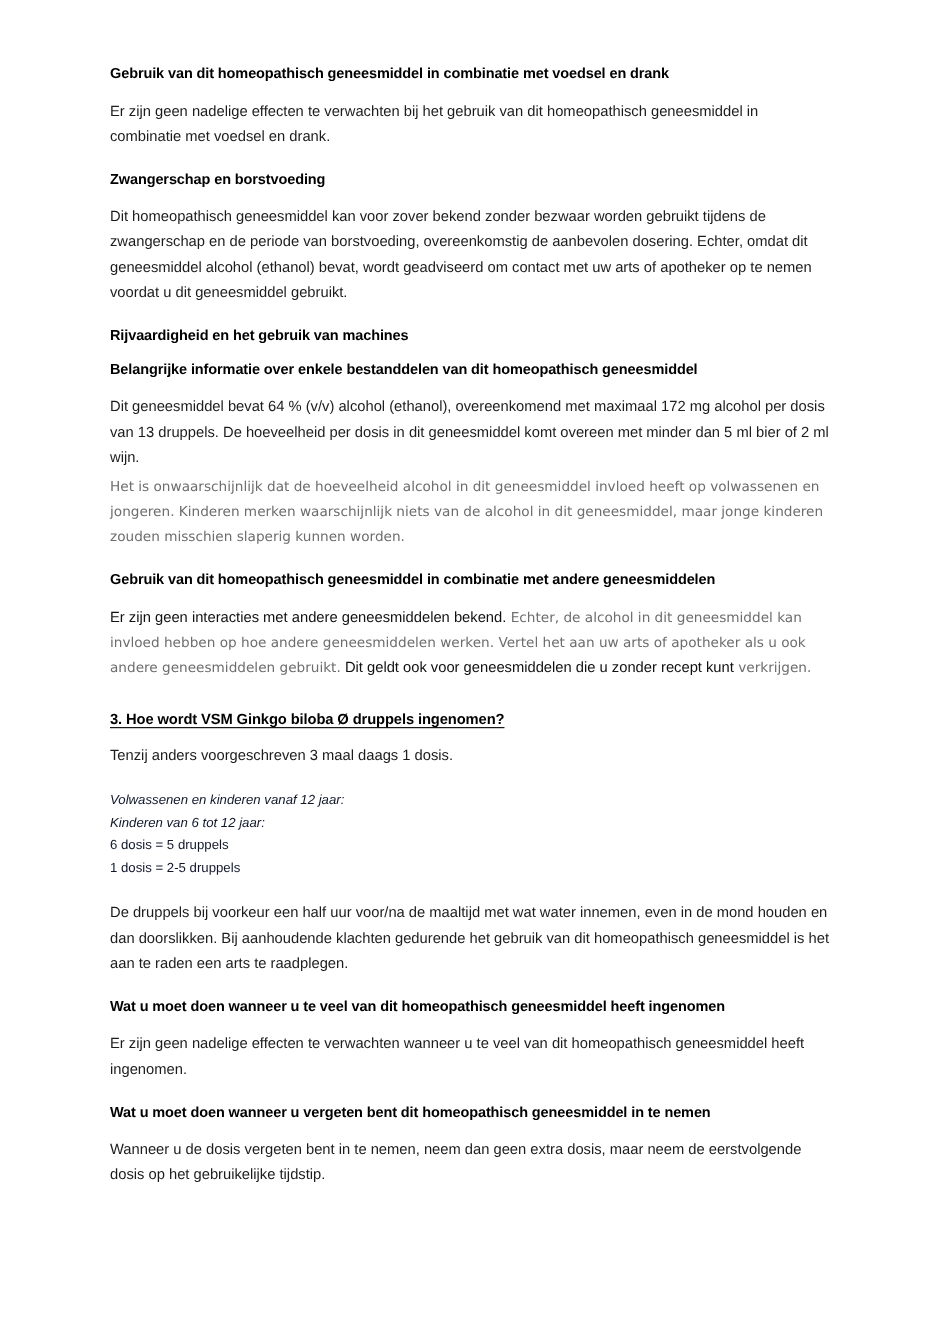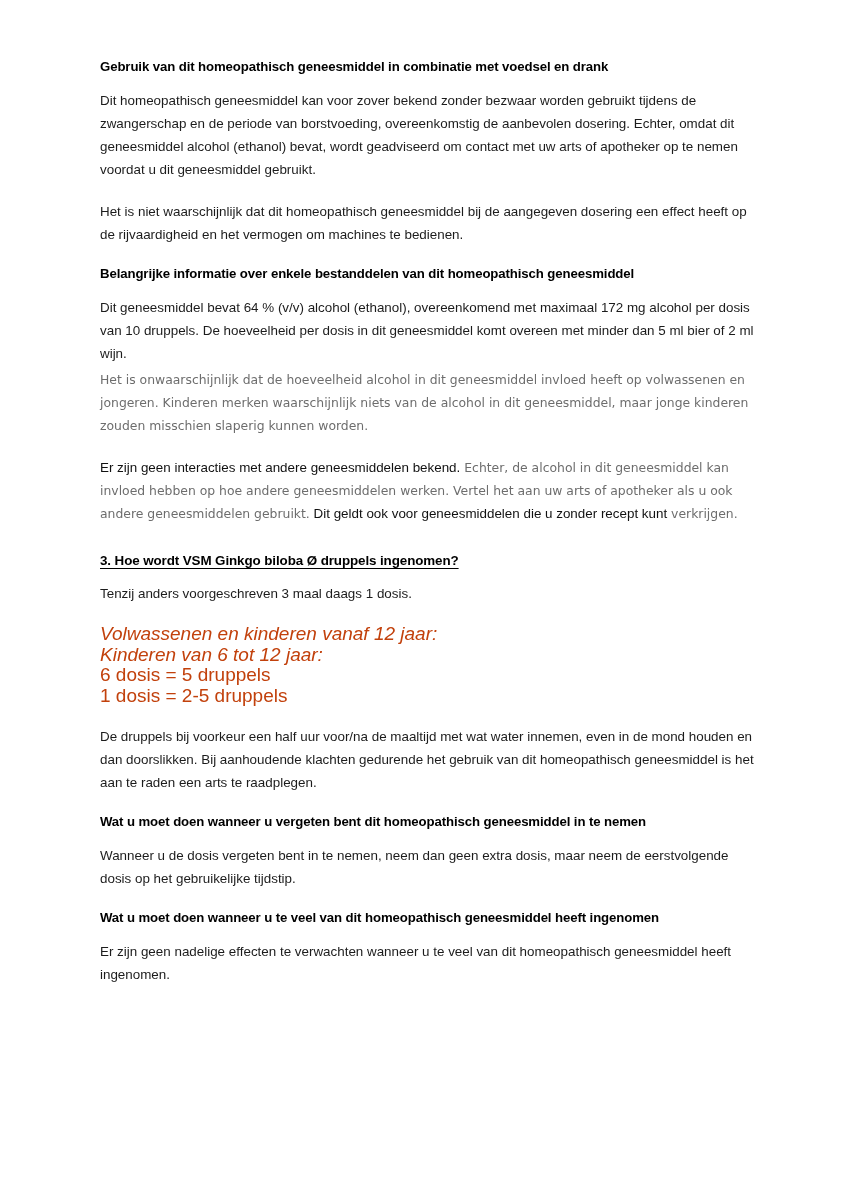--- a/index.html
+++ b/index.html
@@ -83,78 +83,81 @@
   }
 
   
   .dose-list {
     margin: 0 0 19px 0;
     padding: 0;
     list-style: none;
   }
   .dose-list li {
     font-family: "Liberation Sans", sans-serif;
-    font-size: 19px;
+    font-size: 12px;
     line-height: 20.5px;
-    color: #c2410c;
+    color: #0f172a;
   }
   .dose-list li.label {
     font-style: italic;
   }
 
   .spacer-sm { height: 7px; }
 
   .block { margin: 0; }
 </style>
 </head>
 <body>
 
 <div class="page">
 
   <div class="block">
     <h3 class="sec-heading">Gebruik van dit homeopathisch geneesmiddel in combinatie met voedsel en drank</h3>
+    <p class="para">Er zijn geen nadelige effecten te verwachten bij het gebruik van dit homeopathisch geneesmiddel in combinatie met voedsel en drank.</p>
   </div>
 
   <div class="block">
+    <h3 class="sec-heading">Zwangerschap en borstvoeding</h3>
     <p class="para">Dit homeopathisch geneesmiddel kan voor zover bekend zonder bezwaar worden gebruikt tijdens de zwangerschap en de periode van borstvoeding, overeenkomstig de aanbevolen dosering. Echter, omdat dit geneesmiddel alcohol (ethanol) bevat, wordt geadviseerd om contact met uw arts of apotheker op te nemen voordat u dit geneesmiddel gebruikt.</p>
   </div>
 
   <div class="block">
-    <p class="para">Het is niet waarschijnlijk dat dit homeopathisch geneesmiddel bij de aangegeven dosering een effect heeft op de rijvaardigheid en het vermogen om machines te bedienen.</p>
+    <h3 class="sec-heading">Rijvaardigheid en het gebruik van machines</h3>
   </div>
 
   <div class="block">
     <h3 class="sec-heading">Belangrijke informatie over enkele bestanddelen van dit homeopathisch geneesmiddel</h3>
-    <p class="para" style="margin-bottom:0;">Dit geneesmiddel bevat 64 % (v/v) alcohol (ethanol), overeenkomend met maximaal 172 mg alcohol per dosis van 10 druppels. De hoeveelheid per dosis in dit geneesmiddel komt overeen met minder dan 5 ml bier of 2 ml wijn.</p>
+    <p class="para" style="margin-bottom:0;">Dit geneesmiddel bevat 64 % (v/v) alcohol (ethanol), overeenkomend met maximaal 172 mg alcohol per dosis van 13 druppels. De hoeveelheid per dosis in dit geneesmiddel komt overeen met minder dan 5 ml bier of 2 ml wijn.</p>
     <p class="para greyblock" style="margin-top:3px;">Het is onwaarschijnlijk dat de hoeveelheid alcohol in dit geneesmiddel invloed heeft op volwassenen en jongeren. Kinderen merken waarschijnlijk niets van de alcohol in dit geneesmiddel, maar jonge kinderen zouden misschien slaperig kunnen worden.</p>
   </div>
 
   <div class="block">
+    <h3 class="sec-heading">Gebruik van dit homeopathisch geneesmiddel in combinatie met andere geneesmiddelen</h3>
     <p class="para"><span class="dark">Er zijn geen interacties met andere geneesmiddelen bekend.</span><span class="grey"> </span><span class="grey">Echter, de alcohol in dit geneesmiddel kan invloed hebben op hoe andere geneesmiddelen werken. Vertel het aan uw arts of apotheker als u ook andere geneesmiddelen gebruikt.</span><span class="dark"> </span><span class="dark">Dit geldt ook voor geneesmiddelen die u zonder recept kunt</span><span class="grey"> </span><span class="grey">verkrijgen.</span></p>
   </div>
 
   <div class="spacer-sm"></div>
 
   <div class="block">
     <h2 class="numbered-heading">3. Hoe wordt VSM Ginkgo biloba Ø druppels ingenomen?</h2>
     <p class="para">Tenzij anders voorgeschreven 3 maal daags 1 dosis.</p>
 
     <ul class="dose-list">
       <li class="label">Volwassenen en kinderen vanaf 12 jaar:</li>
       <li class="label">Kinderen van 6 tot 12 jaar:</li>
       <li class="value">6 dosis = 5 druppels</li>
       <li class="value">1 dosis = 2-5 druppels</li>
     </ul>
 
     <p class="para">De druppels bij voorkeur een half uur voor/na de maaltijd met wat water innemen, even in de mond houden en dan doorslikken. Bij aanhoudende klachten gedurende het gebruik van dit homeopathisch geneesmiddel is het aan te raden een arts te raadplegen.</p>
   </div>
 
   <div class="block">
-    <h3 class="sec-heading">Wat u moet doen wanneer u vergeten bent dit homeopathisch geneesmiddel in te nemen</h3>
-    <p class="para">Wanneer u de dosis vergeten bent in te nemen, neem dan geen extra dosis, maar neem de eerstvolgende dosis op het gebruikelijke tijdstip.</p>
+    <h3 class="sec-heading">Wat u moet doen wanneer u te veel van dit homeopathisch geneesmiddel heeft ingenomen</h3>
+    <p class="para">Er zijn geen nadelige effecten te verwachten wanneer u te veel van dit homeopathisch geneesmiddel heeft ingenomen.</p>
   </div>
 
   <div class="block">
-    <h3 class="sec-heading">Wat u moet doen wanneer u te veel van dit homeopathisch geneesmiddel heeft ingenomen</h3>
-    <p class="para">Er zijn geen nadelige effecten te verwachten wanneer u te veel van dit homeopathisch geneesmiddel heeft ingenomen.</p>
+    <h3 class="sec-heading">Wat u moet doen wanneer u vergeten bent dit homeopathisch geneesmiddel in te nemen</h3>
+    <p class="para">Wanneer u de dosis vergeten bent in te nemen, neem dan geen extra dosis, maar neem de eerstvolgende dosis op het gebruikelijke tijdstip.</p>
   </div>
 
 </div>
 
 </body></html>

